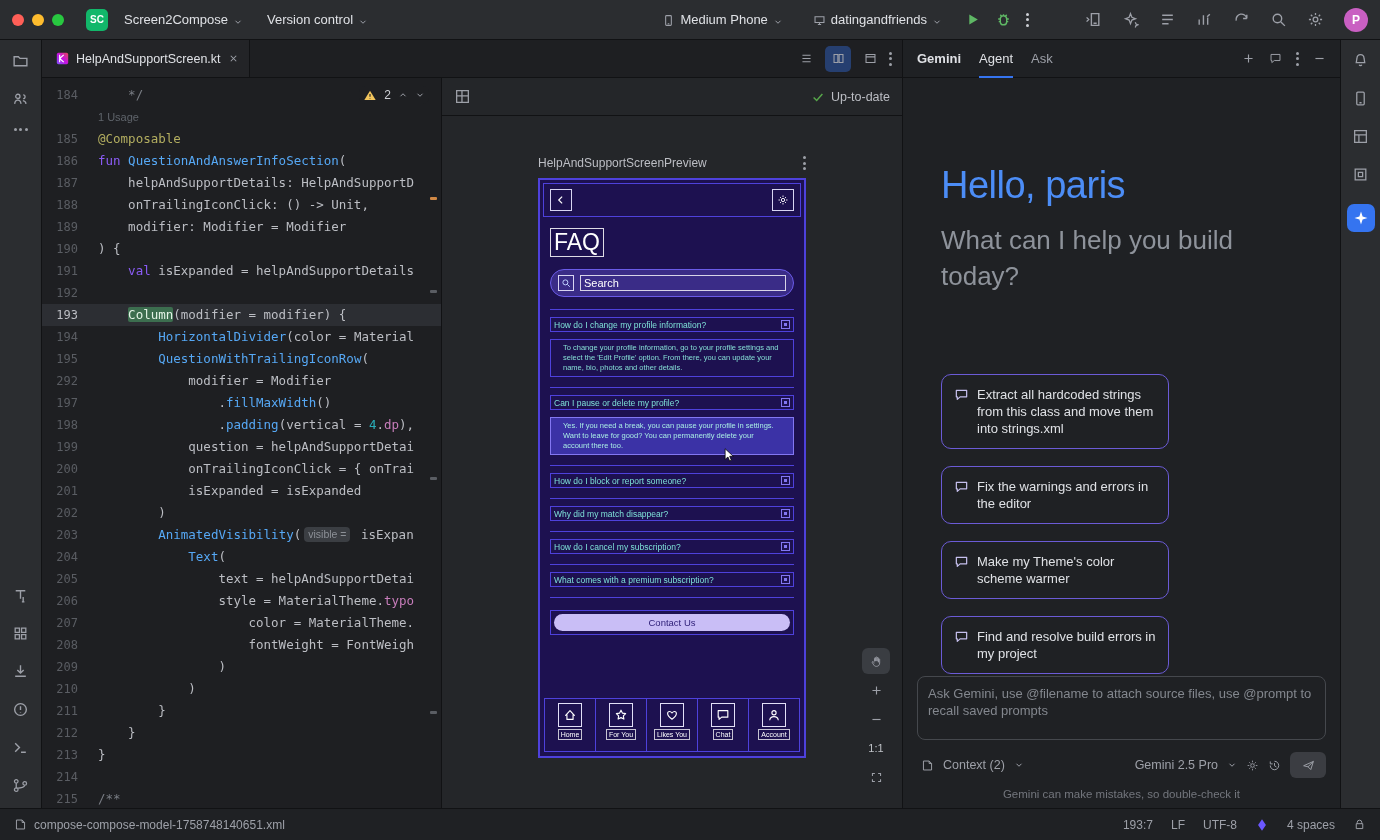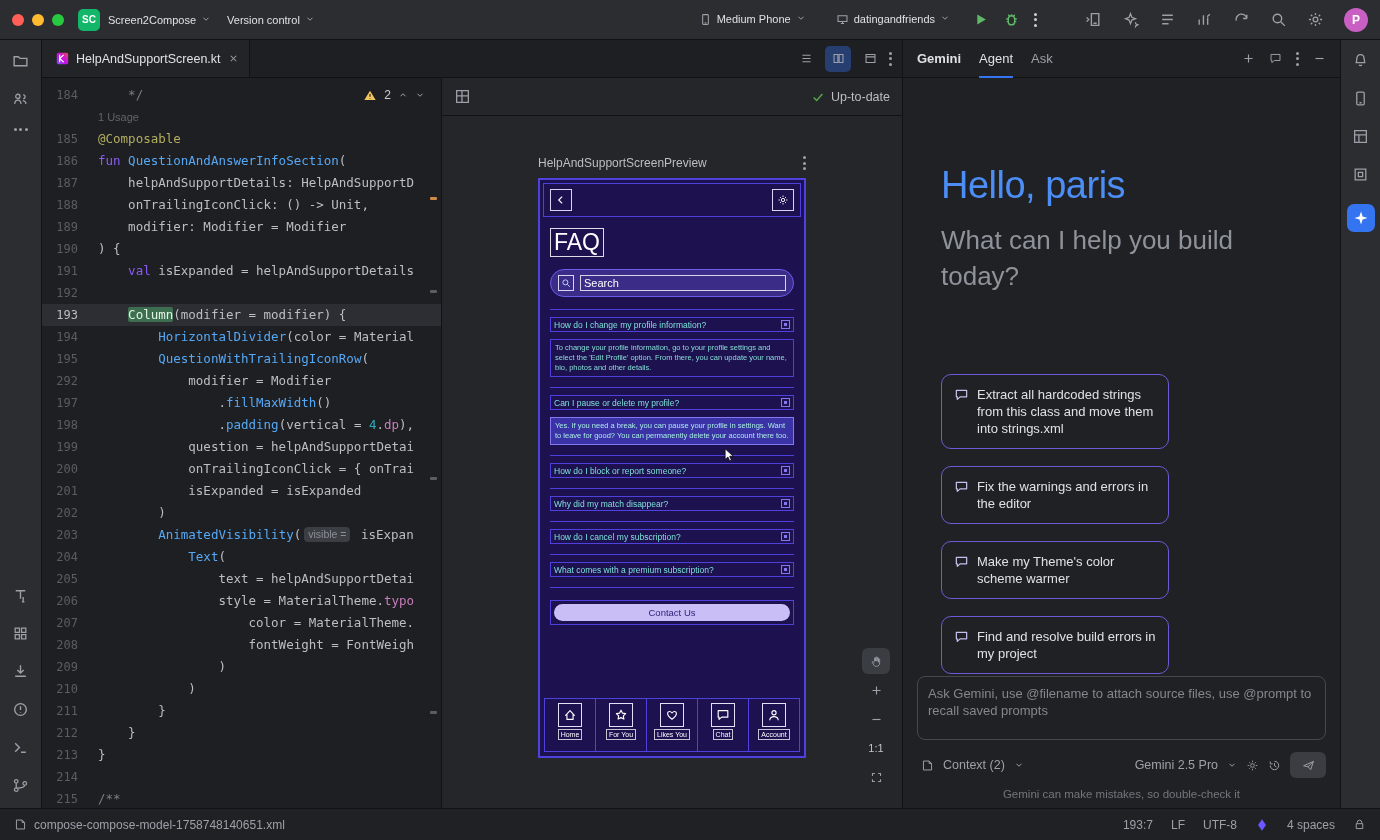--- a/index.html
+++ b/index.html
@@ -13,28 +13,28 @@
   svg{display:block}
   .ic{width:17px;height:17px;color:var(--muted)}
   .ic-s{width:13px;height:13px}
   .dots{display:inline-flex;flex-direction:column;gap:2.5px;align-items:center}
   .dots i{width:3px;height:3px;border-radius:50%;background:currentColor}
   .hdots{display:inline-flex;flex-direction:row;gap:2.5px;align-items:center}
   .hdots i{width:3px;height:3px;border-radius:50%;background:currentColor}
 
   
   #titlebar{height:40px;background:var(--bg-title);display:flex;align-items:center;
-    padding:0 12px;border-bottom:1px solid var(--bdark);}
+    padding:0 12px;border-bottom:1px solid var(--bdark);gap:8px;}
   .traffic{display:flex;gap:8px;margin-right:14px}
   .traffic i{width:12px;height:12px;border-radius:50%}
   .t-red{background:#FF5F57}.t-yel{background:#FEBC2E}.t-grn{background:#28C840}
   .app-badge{width:22px;height:22px;border-radius:5px;background:#12B76A;color:#fff;
     font-size:10px;font-weight:bold;display:flex;align-items:center;justify-content:center}
-  .menu-btn{display:flex;align-items:flex-start;gap:5px;padding:4px 8px;border-radius:6px;
-    font-size:11px;color:var(--text);cursor:default}
+  .menu-btn{display:flex;align-items:flex-end;gap:5px;padding:4px 8px;border-radius:6px;
+    font-size:13px;color:var(--text);cursor:default}
   .chev{width:10px;height:10px;color:var(--muted)}
   .tb-center{display:flex;align-items:center;gap:14px;margin-left:auto}
   .tb-right{display:flex;align-items:center;gap:20px;margin-left:48px}
   .avatar{width:24px;height:24px;border-radius:50%;background:#C95FC2;color:#fff;
     font-size:12px;font-weight:bold;display:flex;align-items:center;justify-content:center}
   .play-ic{width:17px;height:17px;color:#5FB865}
   .bug-ic{width:17px;height:17px;color:#5FB865}
 
   
   #main{display:flex;height:768px;}
@@ -99,21 +99,21 @@
   .wf-search-icbox svg{width:10px;height:10px}
   .wf-search-text{flex:1;border:1px solid rgba(255,255,255,.8);color:#fff;font-size:11px;
     height:16px;line-height:14px;padding:0 3px}
   #faq-list{margin-top:12px}
   .wf-divider{border-top:1.5px solid var(--wf);margin:10px 0 2px}
   .faq-q{height:15px;border:1px solid var(--wf);display:flex;justify-content:space-between;
     align-items:center;padding:0 3px;margin:7px 0}
   .faq-qtext{font-size:8.5px;color:var(--teal);white-space:nowrap;overflow:hidden}
   .faq-trail{width:9px;height:9px;border:1px solid var(--wf-light);position:relative;flex:none}
   .faq-trail::before{content:"";position:absolute;left:2px;top:2px;width:3px;height:3px;background:var(--wf-light)}
-  .faq-a{border:1px solid var(--wf);padding:3px 4px;font-size:7.5px;line-height:10px;
+  .faq-a{border:1px solid var(--wf);padding:3px 12px;font-size:7.5px;line-height:10px;
     color:#86DFD6;margin:2px 0 9px}
   .faq-a.hl{background:#3B32A6;border-color:var(--wf-light);color:#A8ECE4}
   .wf-contact-wrap{margin-top:12px;border:1px solid var(--wf);padding:3px}
   .wf-contact{height:17px;border-radius:9px;background:#C9BEF6;color:#31227A;font-size:9.5px;
     display:flex;align-items:center;justify-content:center}
   #phone-nav{position:absolute;bottom:4px;left:4px;right:4px;height:54px;
     border:1.5px solid var(--wf);display:flex}
   .nav-item{flex:1;display:flex;flex-direction:column;align-items:center;gap:2px;padding-top:4px;
     border-right:1px solid var(--wf)}
   .nav-item:last-child{border-right:none}

